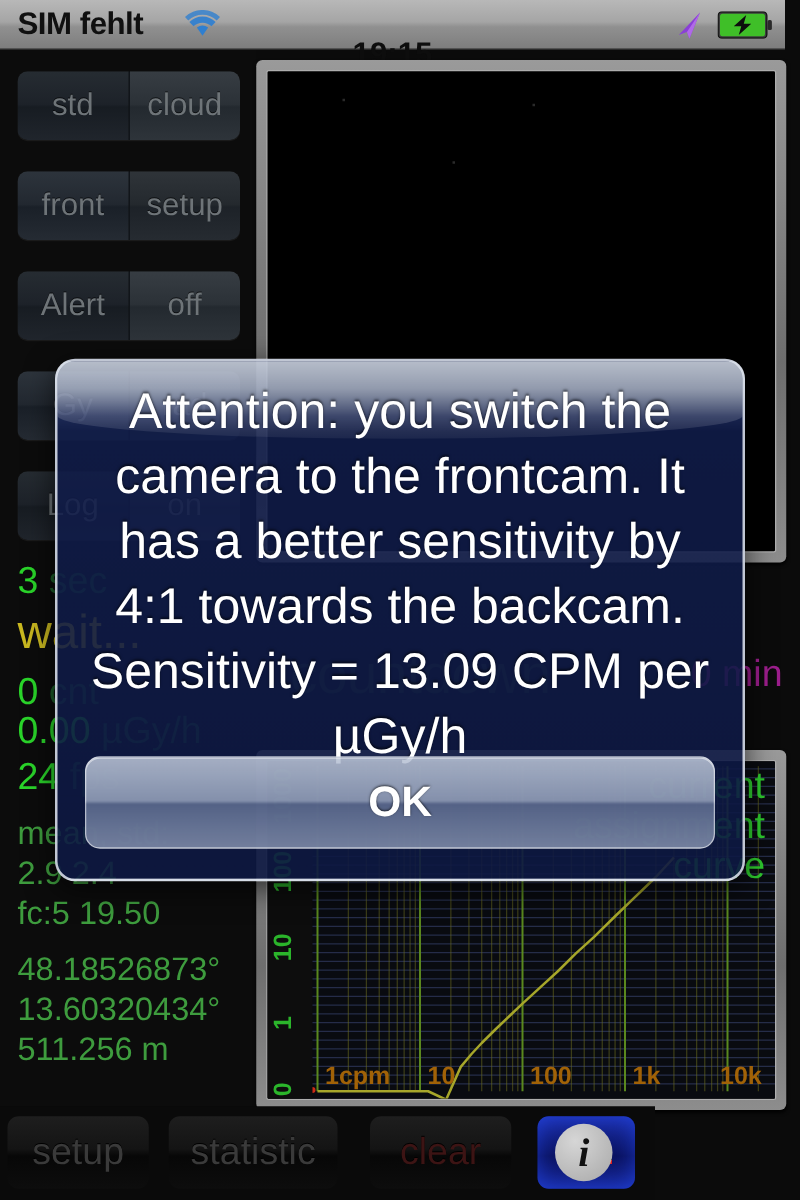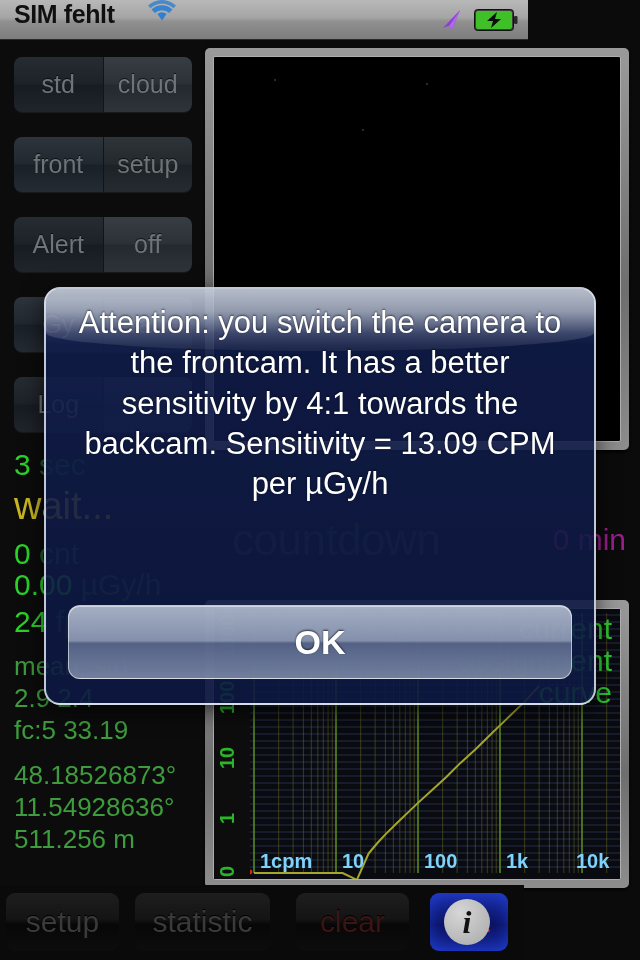--- a/index.html
+++ b/index.html
@@ -3,23 +3,23 @@
 <meta charset="utf-8">
 <style>
   * { margin:0; padding:0; box-sizing:border-box; }
   html,body { width:640px; height:960px; background:#000; overflow:hidden; }
   body { font-family:"Liberation Sans", sans-serif; -webkit-font-smoothing:antialiased; }
 
   #app { position:relative; width:640px; height:960px; background:#0b0b0b; }
 
   
   .statusbar{
-    position:absolute; left:0; top:0; width:528px; height:40px;
+    position:absolute; left:0; top:0; width:628px; height:40px;
     background:linear-gradient(to bottom,#b8b8b8 0%,#a5a5a5 45%,#909090 55%,#7d7d7d 100%);
-    display:flex; border-bottom:1px solid #2b2b2b;gap:20px;
+    display:flex; align-items:center; border-bottom:1px solid #2b2b2b;gap:20px;
   }
   .sb-carrier{ font-size:25px; font-weight:bold; color:#101010; margin-left:14px; letter-spacing:-0.4px;}
   .sb-wifi{ margin-left:12px; width:30px; height:24px; position:relative; }
   .sb-time{ position:absolute; left:0; right:0; text-align:center; font-size:25px; font-weight:bold; color:#0d0d0d;margin-top:48px; }
   .sb-right{ margin-left:auto; display:flex; align-items:center; margin-right:10px; }
   .sb-loc{ width:26px;height:26px; margin-right:10px;}
   .sb-batt{ width:44px; height:22px; position:relative; }
 
   
   .leftcol{ position:absolute; left:0; top:40px; width:205px; height:845px; background:#0c0c0c;}
@@ -69,21 +69,21 @@
   
   .chart-plot{ position:absolute; inset:0; background:#090b10; }
   .chart-ylab{ position:absolute; left:0; top:0; bottom:0; width:36px; background:#0d0d0d; }
   .ytick{
     position:absolute; left:2px; color:#2bb52b; font-size:20px; font-weight:bold;
     transform:rotate(-90deg); transform-origin:left top; white-space:nowrap;
   }
   .curvelabel{
     position:absolute; right:8px; font-size:30px; color:#2ecb2e; text-align:right; line-height:1.05;
   }
-  .xtick{ position:absolute; bottom:6px; color:#7dd3fc; font-size:20px; font-weight:bold;text-align:center; }
+  .xtick{ position:absolute; bottom:6px; color:#a16207; font-size:20px; font-weight:bold;text-align:center; }
 
   
   .toolbar{ position:absolute; left:0; bottom:0; width:524px; height:75px; background:#0a0a0a; }
   .tbtn{
     position:absolute; top:8px; height:58px; border-radius:9px;
     display:flex; align-items:center; justify-content:center;
     font-size:30px;
     background:linear-gradient(to bottom,#1e1e1e 0%,#141414 45%,#070707 55%,#0d0d0d 100%);
     color:#3a3a3a; text-shadow:0 -1px 0 #000;
   }
@@ -119,21 +119,21 @@
     background:linear-gradient(to bottom,rgba(255,255,255,.40),rgba(255,255,255,.06));
     border-radius:14px 14px 60% 60%/14px 14px 22px 22px;
     pointer-events:none;
   }
   .dlg-title{
     position:relative; text-align:center; margin-top:23px;
     font-size:36px; font-weight:bold; color:#fff; text-shadow:0 -1px 2px rgba(0,0,0,.75);
   }
   .dlg-msg{
     position:relative; margin:14px 22px 0; text-align:center;
-    font-size:31px; line-height:1.30; color:#fff; text-shadow:0 -1px 2px rgba(0,0,0,.55);
+    font-size:40px; line-height:1.30; color:#fff; text-shadow:0 -1px 2px rgba(0,0,0,.55);
   }
   .dlg-btn{
     position:absolute; left:22px; right:22px; bottom:24px; height:74px;
     border-radius:12px;
     border:1px solid rgba(255,255,255,.55);
     background:linear-gradient(to bottom,
       rgba(186,196,214,.88) 0%, rgba(152,164,190,.86) 48%,
       rgba(96,110,146,.86) 52%, rgba(128,141,170,.88) 100%);
     display:flex;align-items:center;justify-content:center;
     font-size:34px;font-weight:bold;color:#fff;text-shadow:0 -1px 2px rgba(0,0,0,.7);
@@ -222,24 +222,24 @@
         <span class="g-bright">0.00</span>
         <span class="g-dim">µGy/h</span>
       </div>
       <div class="row" style="margin-top:6px">
         <span class="g-bright">24</span>
         <span class="g-dim">fps</span>
       </div>
       <div class="gap"></div>
       <div class="row small g-mid">mean, std:</div>
       <div class="row small g-mid">2.9 2.4</div>
-      <div class="row small g-mid">fc:5 33.19</div>
+      <div class="row small g-mid">fc:5 19.50</div>
       <div class="gap"></div>
       <div class="row small g-mid">48.18526873°</div>
-      <div class="row small g-mid">11.54928636°</div>
+      <div class="row small g-mid">13.60320434°</div>
       <div class="row small g-mid">511.256 m</div>
     </div>
   </div>
 
   <div class="frame" id="camframe">
     <div class="frame-inner">
       <div class="cam-noise" style="left:60px;top:22px"></div>
       <div class="cam-noise" style="left:212px;top:26px"></div>
       <div class="cam-noise" style="left:148px;top:72px"></div>
     </div>

